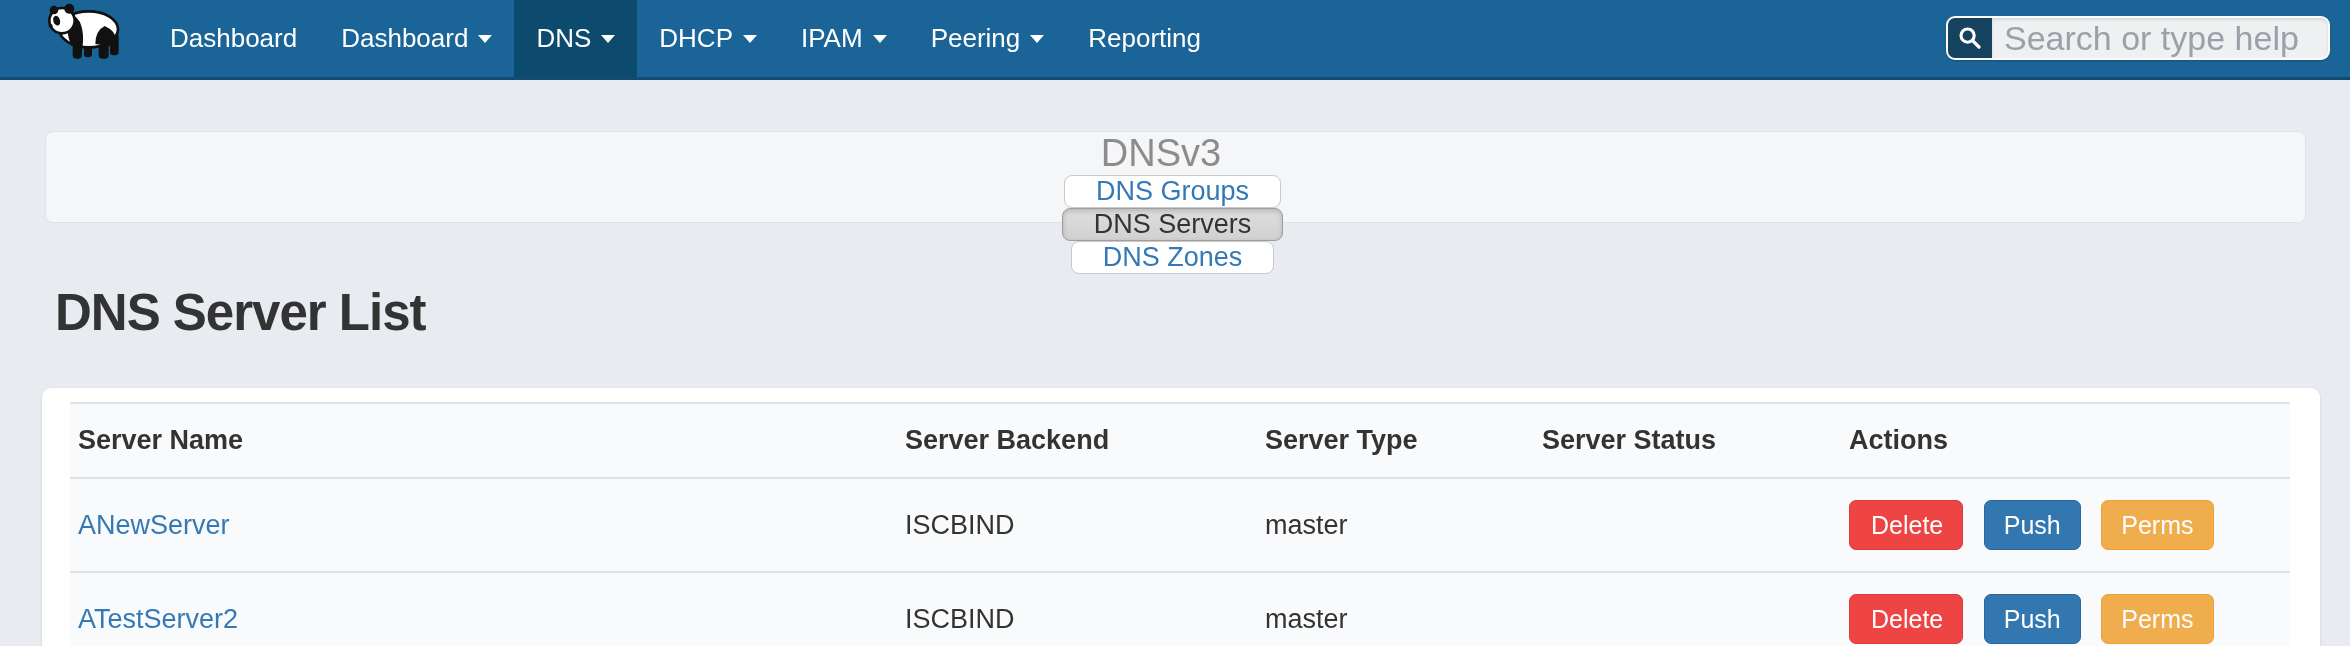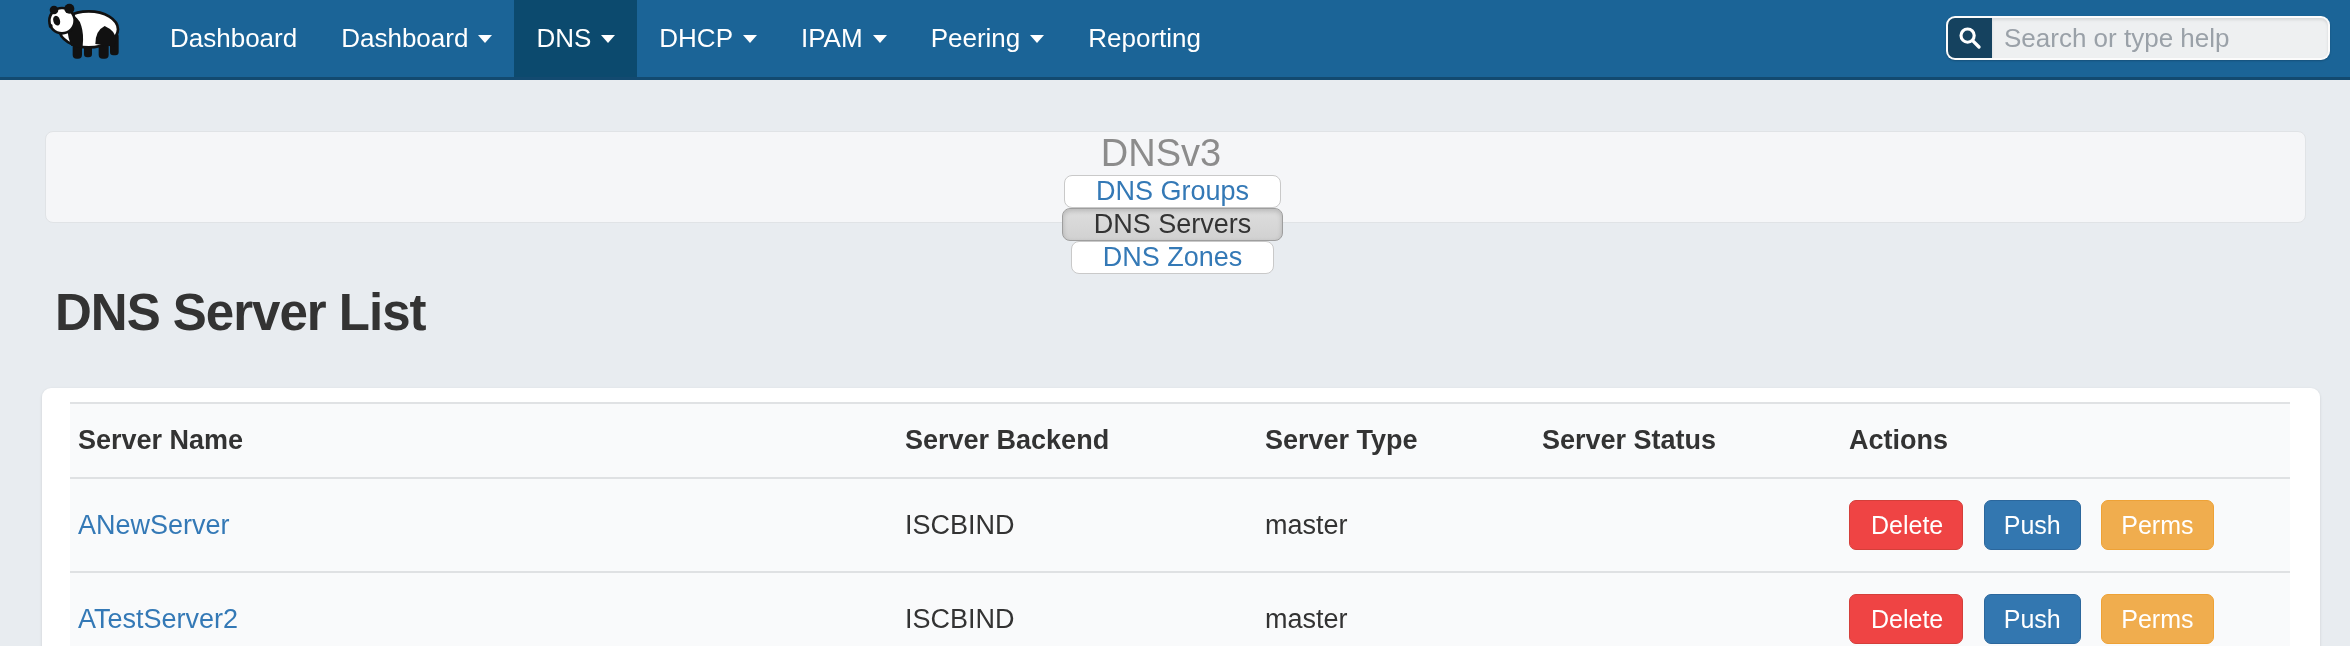--- a/index.html
+++ b/index.html
@@ -32,21 +32,21 @@
     box-shadow:0 1px 2px rgba(0,0,0,.2);
   }
   .search-btn {
     width:44px; height:40px; flex:0 0 auto; background:#15425f;
     border:none; border-radius:7px 0 0 7px; display:flex; align-items:center; justify-content:center;
     cursor:pointer;
   }
   .search-btn svg { width:24px; height:24px; }
   .search-input {
     flex:1; min-width:0; border:none; outline:none; background:#eef0f1;
-    border-radius:0 7px 7px 0; font-size:26px; padding:0 12px; color:#444;
+    border-radius:0 7px 7px 0; font-size:34px; padding:0 12px; color:#444;
     box-shadow:inset 0 2px 3px rgba(0,0,0,.10);
     font-family:"Liberation Sans","DejaVu Sans",sans-serif;
   }
   .search-input::placeholder { color:#9aa1a8; }
 
   
   .subnav {
     position:absolute; left:45px; top:131px; width:2261px; height:92px;
     background:#f5f6f8; border:1px solid #e0e3e6; border-radius:8px;
     display:flex; align-items:center; padding-left:31px;flex-direction:column;

